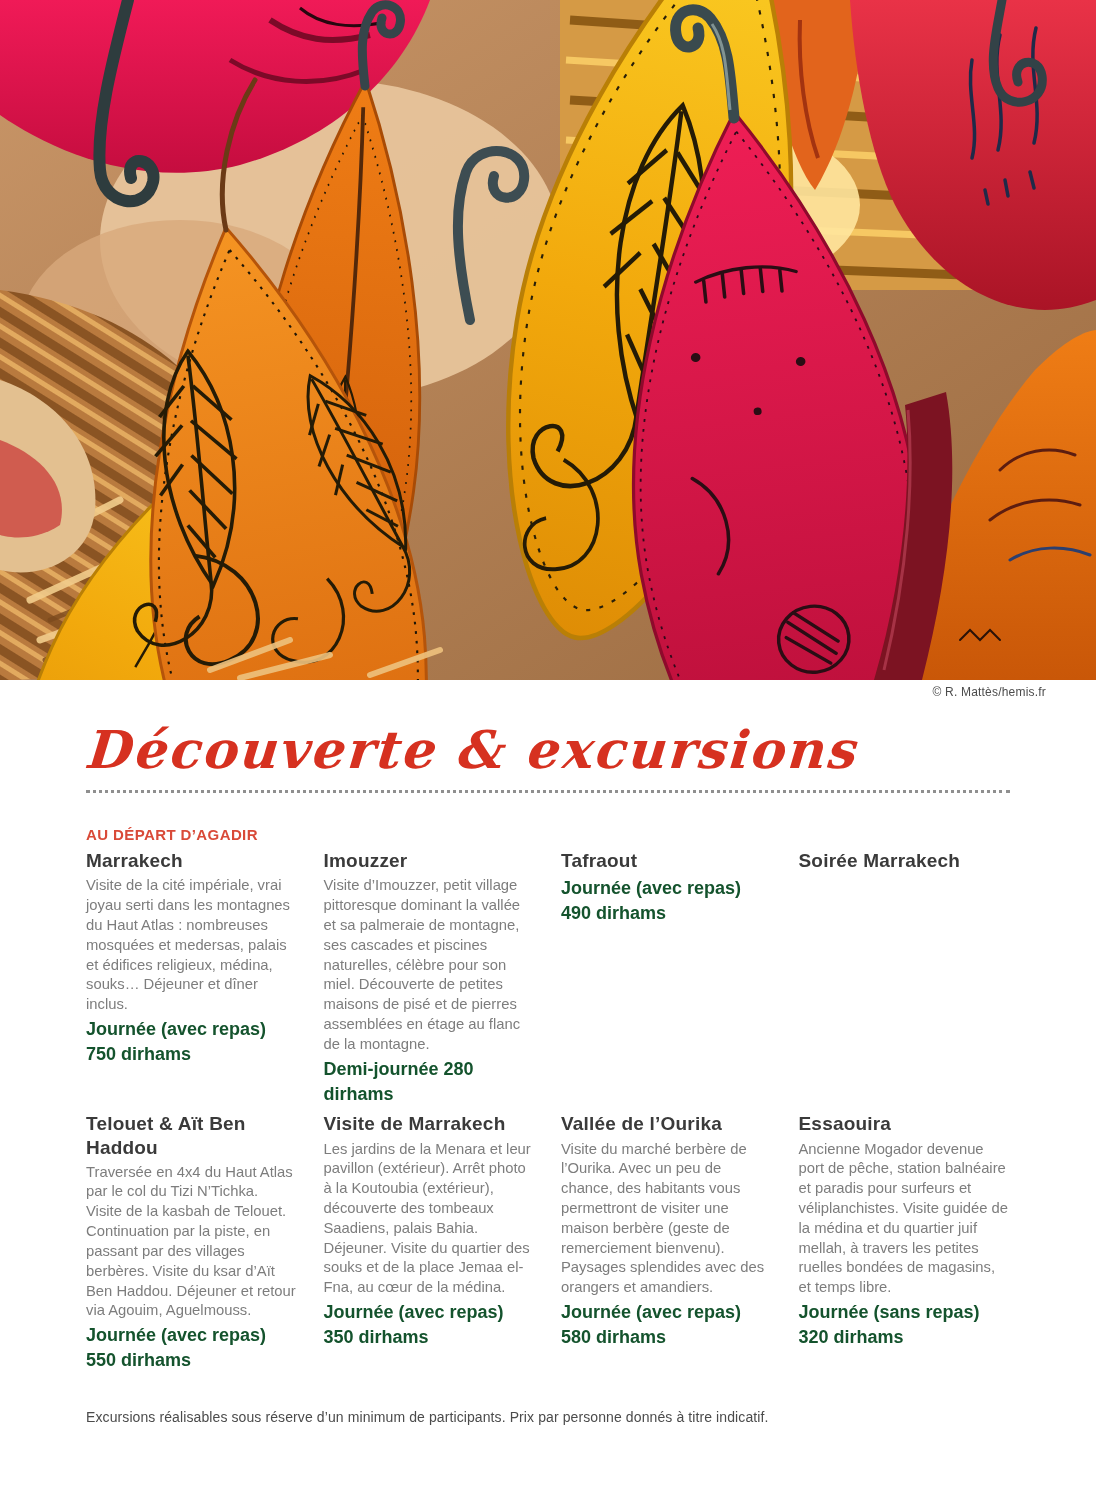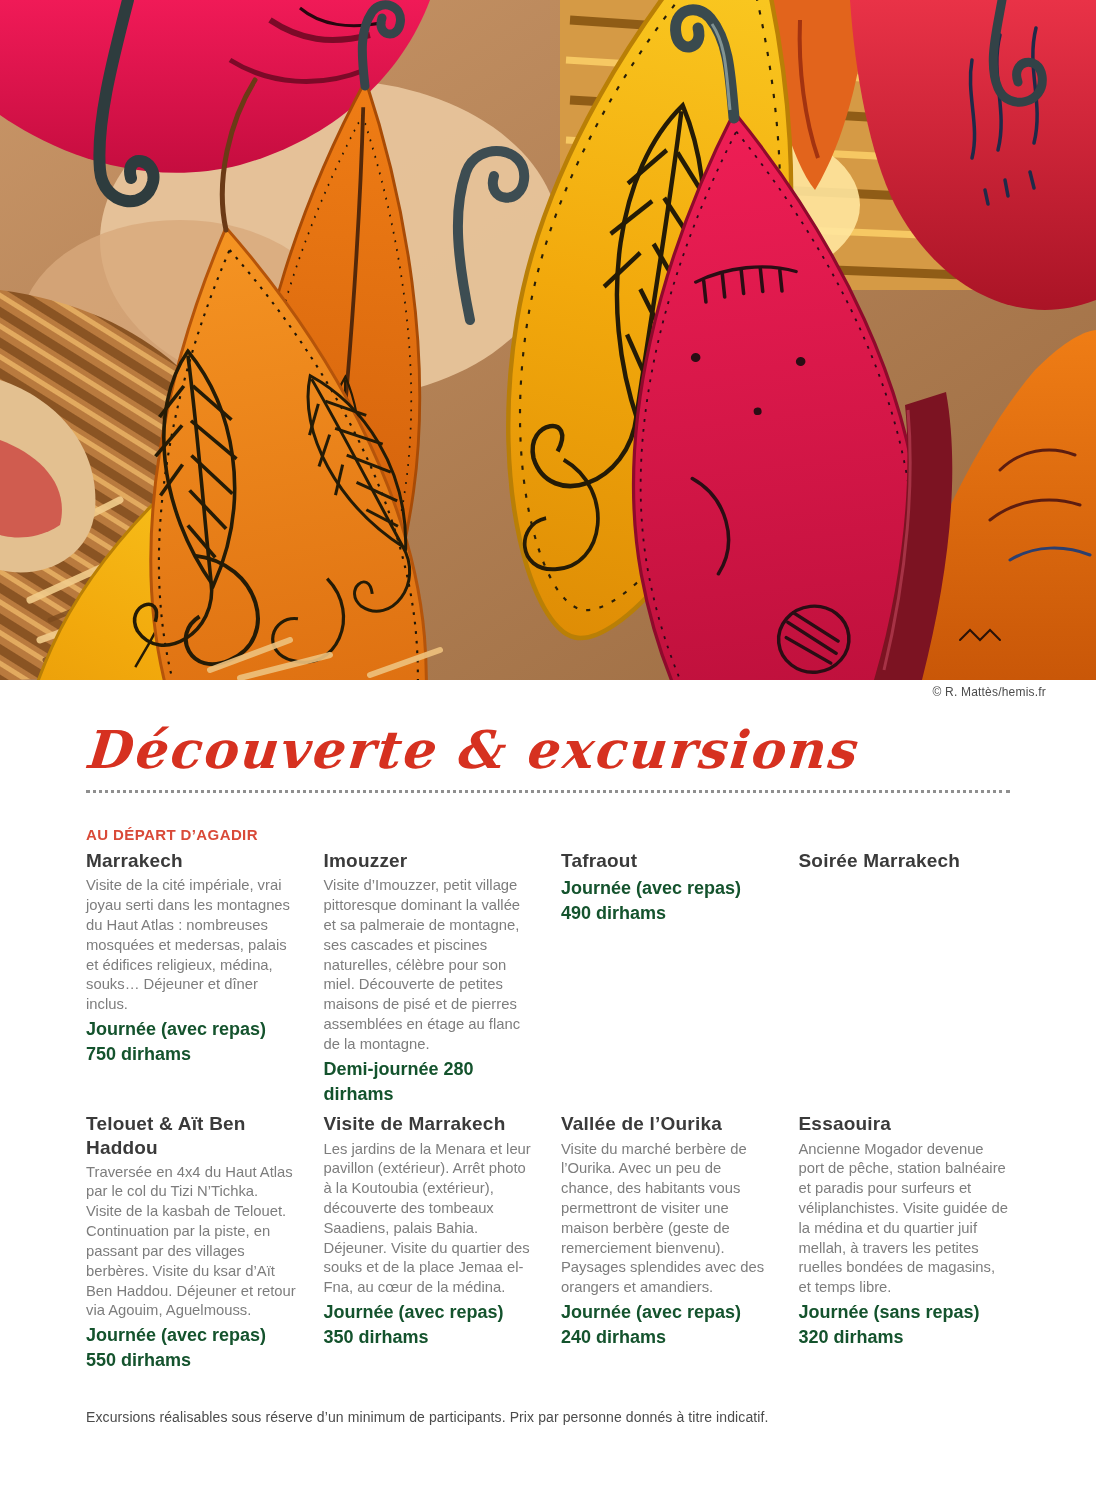--- a/index.html
+++ b/index.html
@@ -314,21 +314,21 @@
       <p class="card-price">Journée (avec repas) 550 dirhams</p>
     </article>
     <article class="card">
       <h3 class="card-title">Visite de Marrakech</h3>
       <p class="card-body">Les jardins de la Menara et leur pavillon (extérieur). Arrêt photo à la Koutoubia (extérieur), découverte des tombeaux Saadiens, palais Bahia. Déjeuner. Visite du quartier des souks et de la place Jemaa el-Fna, au cœur de la médina.</p>
       <p class="card-price">Journée (avec repas) 350 dirhams</p>
     </article>
     <article class="card">
       <h3 class="card-title">Vallée de l’Ourika</h3>
       <p class="card-body">Visite du marché berbère de l’Ourika. Avec un peu de chance, des habitants vous permettront de visiter une maison berbère (geste de remerciement bienvenu). Paysages splendides avec des orangers et amandiers.</p>
-      <p class="card-price">Journée (avec repas) 240 dirhams</p>
+      <p class="card-price">Journée (avec repas) 580 dirhams</p>
     </article>
     <article class="card">
       <h3 class="card-title">Essaouira</h3>
       <p class="card-body">Ancienne Mogador devenue port de pêche, station balnéaire et paradis pour surfeurs et véliplanchistes. Visite guidée de la médina et du quartier juif mellah, à travers les petites ruelles bondées de magasins, et temps libre.</p>
       <p class="card-price">Journée (sans repas) 320 dirhams</p>
     </article>
   </div>
 
   <p class="footnote">Excursions réalisables sous réserve d’un minimum de participants. Prix par personne donnés à titre indicatif.</p>
 </div>

